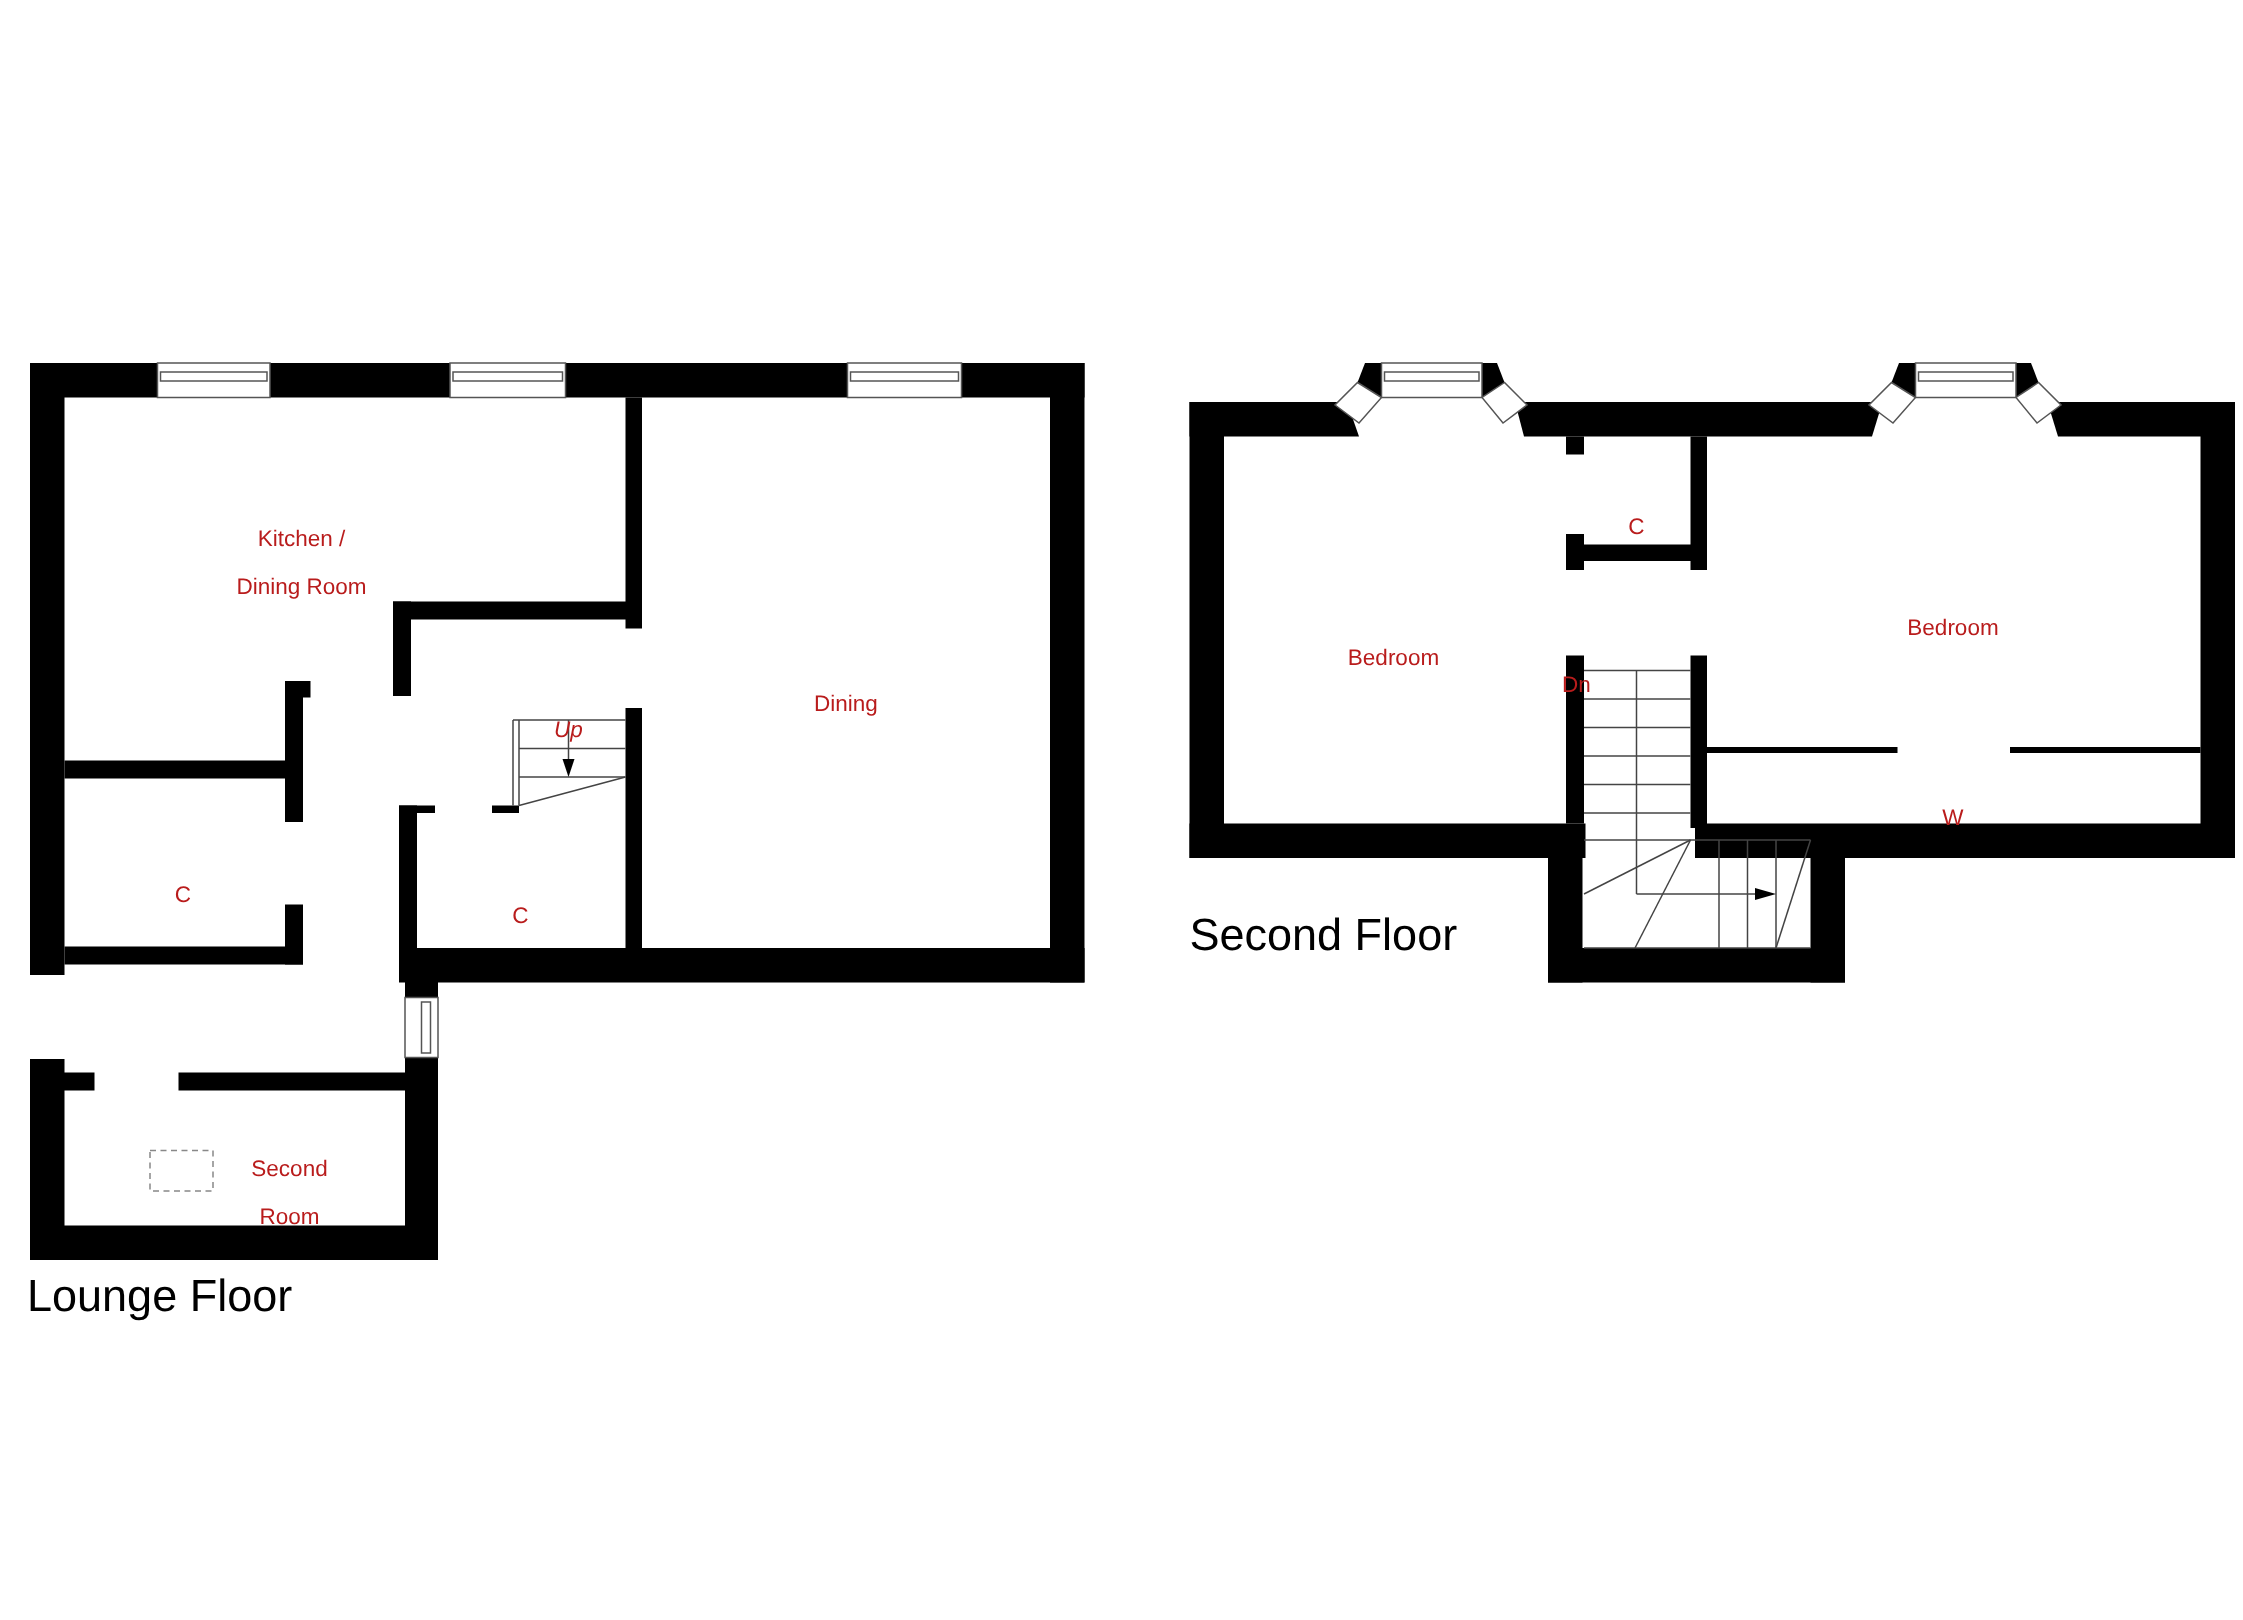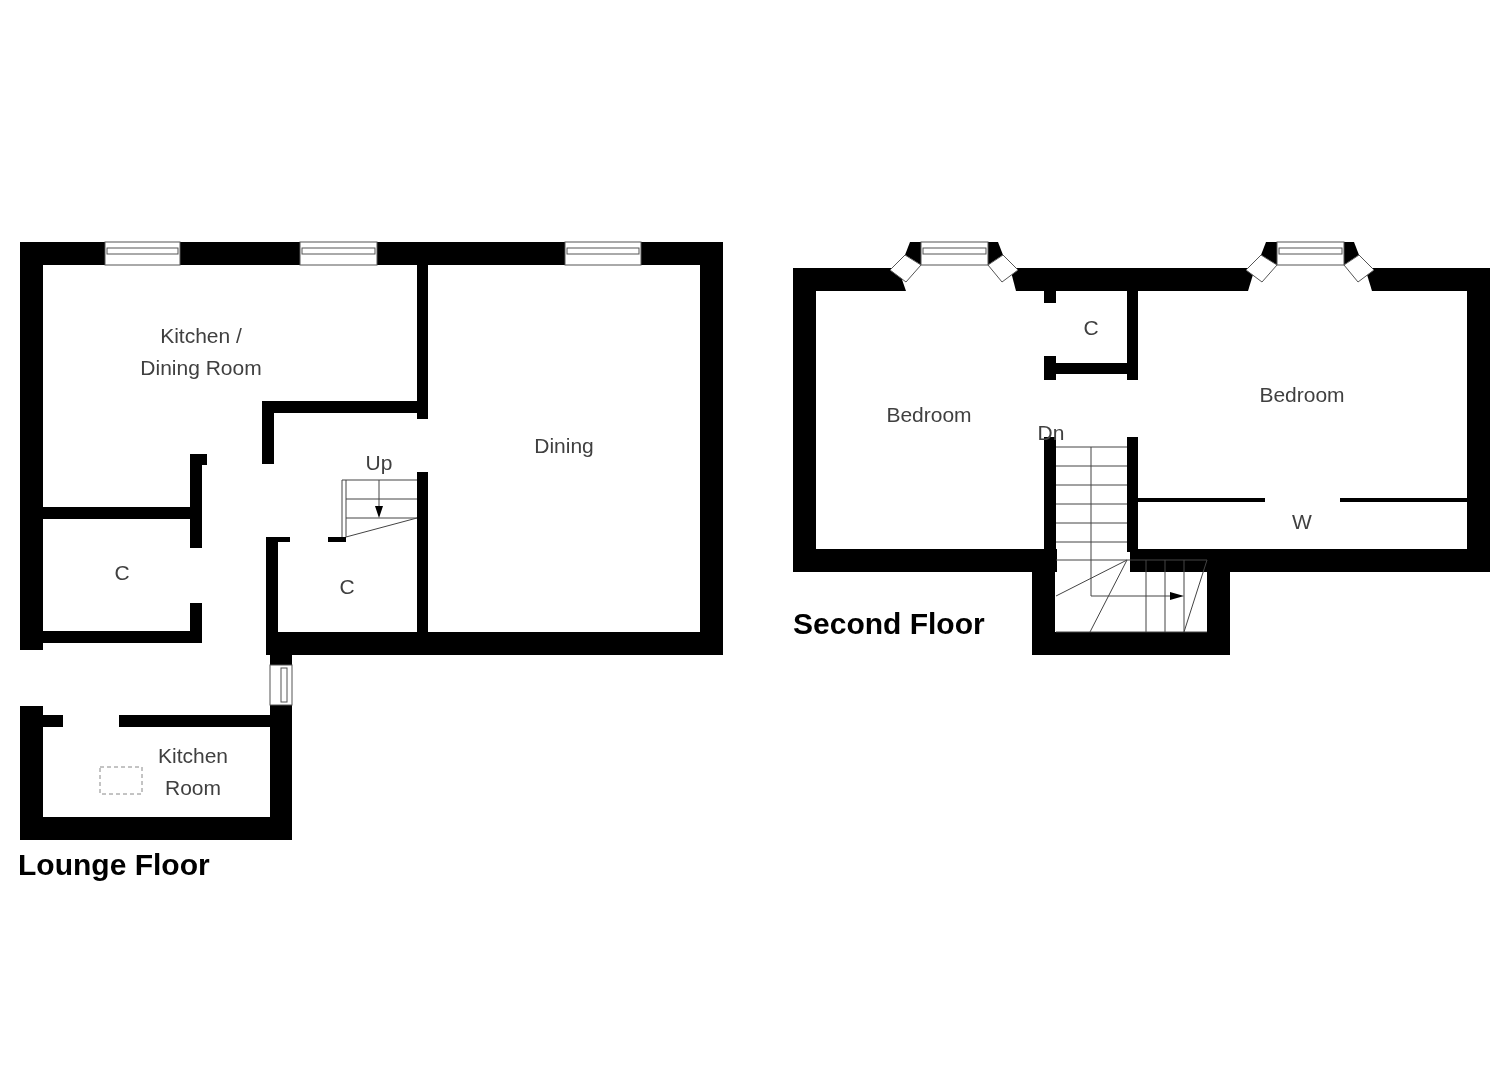--- a/index.html
+++ b/index.html
@@ -1,22 +1,22 @@
 <!DOCTYPE html>
 <html><head>
 <meta charset="utf-8">
 <style>
   html, body { margin: 0; padding: 0; background: #ffffff; }
   body { width: 1495px; height: 1080px; position: relative; overflow: hidden; font-family: "Liberation Sans", sans-serif; }
   svg { position: absolute; left: 0; top: 0; }
   .wall { fill: #000000; }
   .win { fill: #ffffff; stroke: #555555; stroke-width: 1; }
   .thin { stroke: #444444; stroke-width: 1; fill: none; }
-  .label { position: absolute; color: #404040; font-size: 21px; text-align: center; line-height: 32px; white-space: pre-line; transform: translate(-50%, -50%); }
-  .floor-title { position: absolute; color: #000; font-size: 30px; font-weight: bold; }
+  .label { position: absolute; color: #b91c1c; font-size: 15px; text-align: center; line-height: 32px; white-space: pre-line; transform: translate(-50%, -50%); margin-top: 24px; }
+  .floor-title { position: absolute; color: #000; font-size: 30px; font-weight: normal; }
 </style>
 </head>
 <body>
 
 <svg width="1495" height="1080" viewBox="0 0 1495 1080">
 
   <g>
 
     <rect class="wall" x="20" y="242" width="85" height="23"></rect>
     <rect class="wall" x="180" y="242" width="120" height="23"></rect>
@@ -138,23 +138,23 @@
     <line class="thin" x1="1091" y1="596" x2="1172" y2="596"></line>
     <polygon points="1170,592 1184,596 1170,600" fill="#000"></polygon>
   </g>
 </svg>
 
 <div class="label" style="left:201px; top:352px;">Kitchen /
 Dining Room</div>
 <div class="label" style="left:564px; top:446px;">Dining</div>
 <div class="label" style="left:122px; top:573px;">C</div>
 <div class="label" style="left:347px; top:587px;">C</div>
-<div class="label" style="left:193px; top:772px;">Kitchen
+<div class="label" style="left:193px; top:772px;">Second
 Room</div>
-<div class="label" style="left:379px; top:463px;">Up</div>
+<div class="label" style="left:379px; top:463px;font-style:italic;">Up</div>
 <div class="floor-title" style="left:18px; top:848px;">Lounge Floor</div>
 
 <div class="label" style="left:929px; top:415px;">Bedroom</div>
 <div class="label" style="left:1302px; top:395px;">Bedroom</div>
 <div class="label" style="left:1091px; top:328px;">C</div>
 <div class="label" style="left:1302px; top:522px;">W</div>
 <div class="label" style="left:1051px; top:433px;">Dn</div>
 <div class="floor-title" style="left:793px; top:607px;">Second Floor</div>
 
 </body></html>

